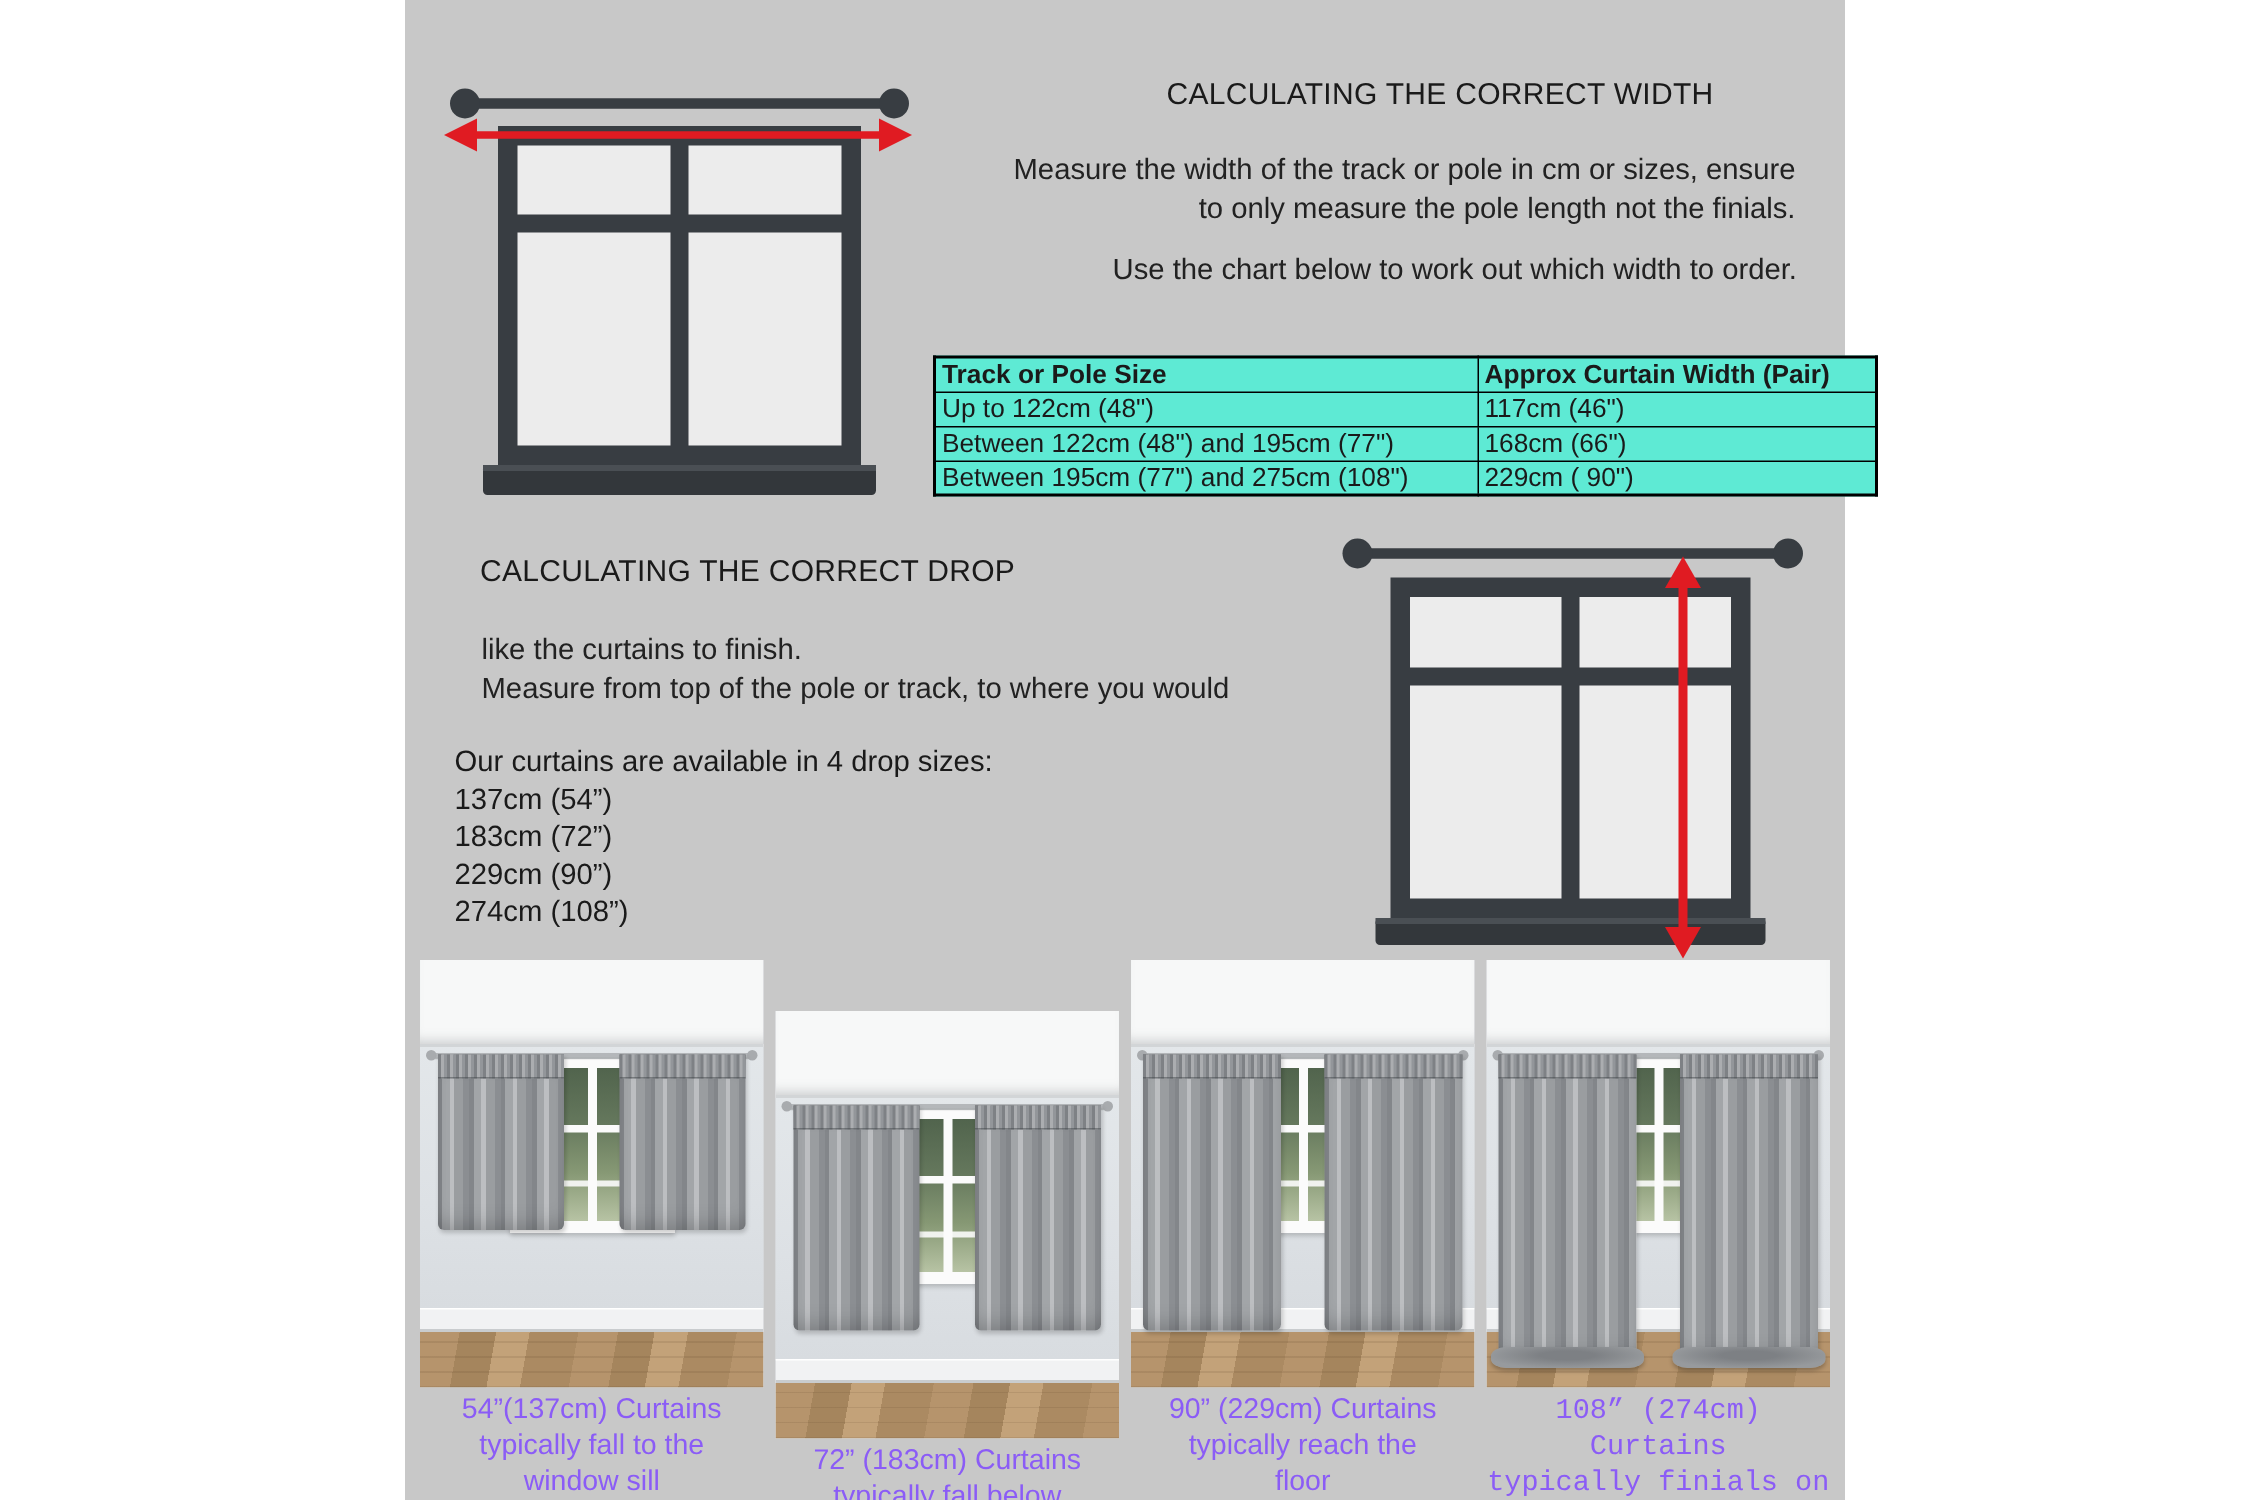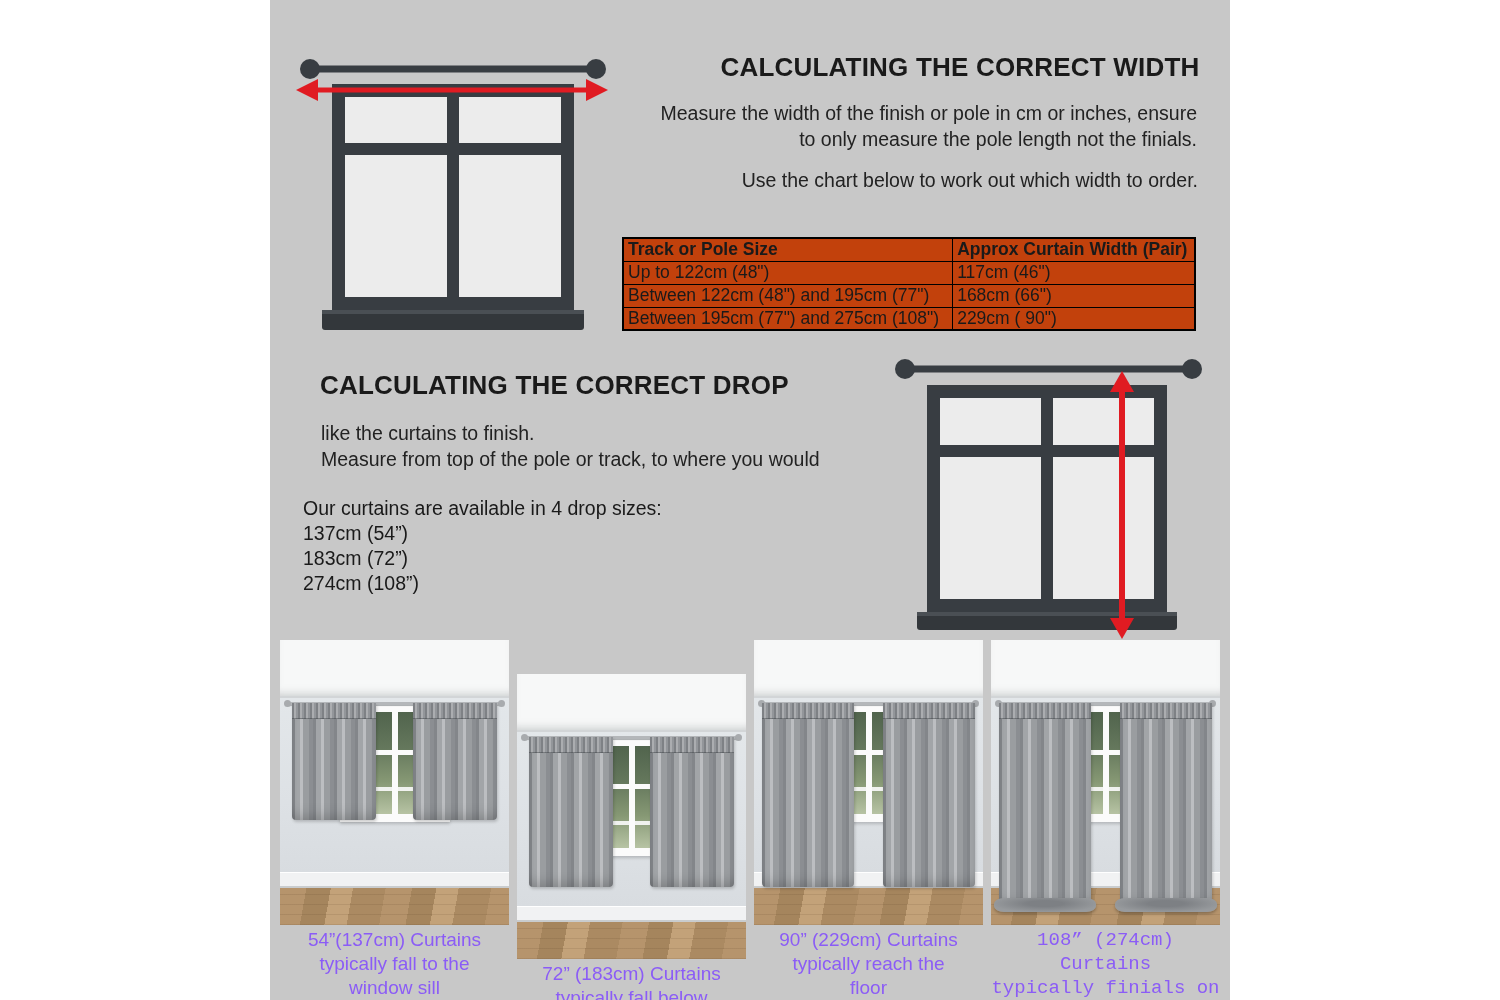--- a/index.html
+++ b/index.html
@@ -2,33 +2,33 @@
 <html><head>
 <meta charset="utf-8">
 <style>
   * { margin:0; padding:0; box-sizing:border-box; }
   html,body { background:#ffffff; }
   body { font-family:"Liberation Sans", sans-serif; color:#1a1a1a; }
   .canvas { position:relative; width:1500px; height:1000px; background:#ffffff; overflow:hidden; }
   .content-bg { position:absolute; left:270px; top:0; width:960px; height:1000px; background:#c8c8c8; }
 
   
-  .sec-title { position:absolute; font-size:26px; font-weight:bold; letter-spacing:0.2px; white-space:nowrap; }
+  .sec-title { position:absolute; font-size:20px; font-weight:normal; letter-spacing:0.2px; white-space:nowrap; }
   .width-title { left:660px; top:52px; width:600px; text-align:center; }
   .drop-title { left:320px; top:370px; text-align:left; }
 
   .para { position:absolute; font-size:19.5px; line-height:26px; color:#222; }
   .width-para { top:100px; right:303px; text-align:right; }
   .width-note { top:167px; right:302px; text-align:right; }
   .drop-para { left:321px; top:420px; text-align:left; }
   .drop-sizes { position:absolute; left:303px; top:496px; font-size:19.5px; line-height:25px; }
 
   
-  table.size-table { position:absolute; left:622px; top:237px; width:574px; border-collapse:collapse;
-    background:#c2410c; border:2px solid #000; }
+  table.size-table { position:absolute; left:622px; top:237px; width:630px; border-collapse:collapse;
+    background:#5eead4; border:2px solid #000; }
   table.size-table th, table.size-table td {
     border:1px solid #000; font-size:17.5px; height:23px; padding:0 0 0 4px; text-align:left; white-space:nowrap; }
   table.size-table th { font-weight:bold; }
   .col-size { width:331px; } .col-width { width:243px; }
 
   
   .illus { position:absolute; }
   #illus-width { left:270px; top:20px; }
   #illus-drop { left:880px; top:345px; }
 
@@ -99,21 +99,21 @@
     <rect x="459" y="155" width="102" height="142" fill="#ececec"></rect>
     <rect x="322" y="310" width="262" height="20" rx="3" fill="#33373b"></rect>
     <rect x="322" y="310" width="262" height="4" fill="#4a4f54"></rect>
     <line x1="312" y1="90" x2="592" y2="90" stroke="#e01b22" stroke-width="5"></line>
     <polygon points="296,90 318,79 318,101" fill="#e01b22"></polygon>
     <polygon points="608,90 586,79 586,101" fill="#e01b22"></polygon>
   </svg>
 
   <div class="sec-title width-title">CALCULATING THE CORRECT WIDTH</div>
   <div class="para width-para">
-    <div>Measure the width of the finish or pole in cm or inches, ensure</div>
+    <div>Measure the width of the track or pole in cm or sizes, ensure</div>
     <div>to only measure the pole length not the finials.</div>
   </div>
   <div class="para width-note">Use the chart below to work out which width to order.</div>
 
   <table class="size-table">
     <tbody>
         <tr>
       <th class="col-size">Track or Pole Size</th>
       <th class="col-width">Approx Curtain Width (Pair)</th>
     </tr>
@@ -134,20 +134,21 @@
 
   <div class="sec-title drop-title">CALCULATING THE CORRECT DROP</div>
   <div class="para drop-para">
     <div>like the curtains to finish.</div>
     <div>Measure from top of the pole or track, to where you would</div>
   </div>
   <div class="drop-sizes">
     <div>Our curtains are available in 4 drop sizes:</div>
     <div>137cm (54”)</div>
     <div>183cm (72”)</div>
+    <div>229cm (90”)</div>
     <div>274cm (108”)</div>
   </div>
 
   <svg id="illus-drop" class="illus" width="350" height="300" viewBox="880 345 350 300">
     <line x1="905" y1="369" x2="1192" y2="369" stroke="#383d42" stroke-width="7"></line>
     <circle cx="905" cy="369" r="10" fill="#383d42"></circle>
     <circle cx="1192" cy="369" r="10" fill="#383d42"></circle>
     <rect x="927" y="385" width="240" height="227" fill="#383d42"></rect>
     <rect x="940" y="398" width="101" height="47" fill="#ececec"></rect>
     <rect x="1053" y="398" width="101" height="47" fill="#ececec"></rect>

